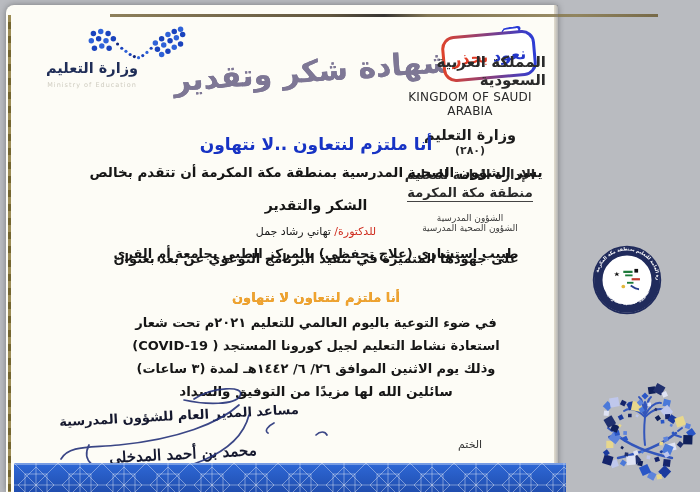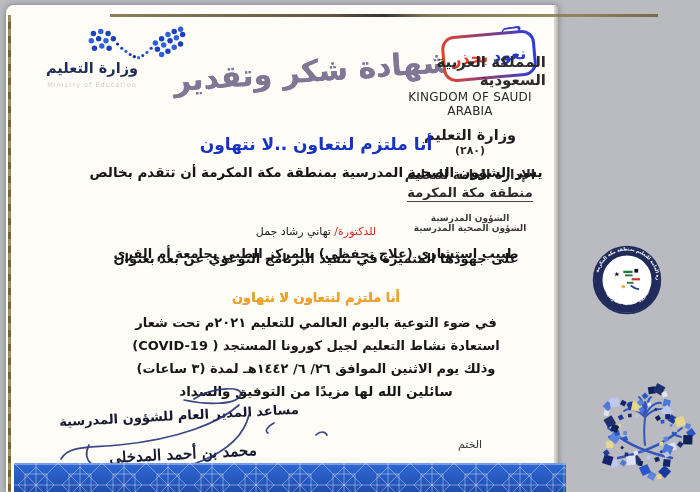--- a/index.html
+++ b/index.html
@@ -29,21 +29,21 @@
   .badge-tail{left:494px;top:22px;width:16px;height:9px;background:#fff;border:2px solid #2b3cd6;
     border-bottom:none;transform:rotate(-8deg) skewX(-35deg);border-radius:3px 6px 0 0;}
   .w-blue{color:#2336c8;} .w-red{color:#df3a25;}
   .letterhead{right:12px;top:48px;width:152px;text-align:center;color:#2a2a2a;}
   .lh-k-ar{font-size:15px;font-weight:bold;text-align:right;}
   .lh-k-en{font-size:12px;letter-spacing:.2px;margin-top:1px;}
   .lh-moe{font-size:14.5px;font-weight:bold;margin-top:9px;color:#1c1c1c;}
   .lh-num{font-size:11px;font-weight:bold;margin-top:1px;}
   .lh-d1{font-size:13px;font-weight:bold;margin-top:10px;}
   .lh-d2{font-size:13px;font-weight:bold;border-bottom:1px solid #444;display:inline-block;padding-bottom:1px;}
-  .lh-s{font-size:9px;font-weight:bold;color:#3a3a3a;}
+  .lh-s{font-size:9px;font-weight:normal;color:#3a3a3a;}
   .lh-s1{margin-top:11px;}
   
   .main{left:40px;width:540px;text-align:center;color:#161616;}
   .l-slogan{top:129px;font-size:17px;font-weight:bold;color:#1733c4;}
   .l-intro{top:159px;font-size:13.5px;font-weight:bold;}
   .l-thanks{top:192px;font-size:14px;font-weight:bold;}
   .l-doc{top:220px;font-size:11px;font-weight:normal;}
   .t-red{color:#cf2b1d;}
   .l-role{top:241px;font-size:13px;font-weight:bold;}
   .l-reason{top:246px;font-size:13px;font-weight:bold;}
@@ -128,20 +128,21 @@
     <div class="lh-moe">وزارة التعليم</div>
     <div class="lh-num">(٢٨٠)</div>
     <div class="lh-d1">الإدارة العامة للتعليم</div>
     <div><span class="lh-d2">منطقة مكة المكرمة</span></div>
     <div class="lh-s lh-s1">الشؤون المدرسية</div>
     <div class="lh-s">الشؤون الصحية المدرسية</div>
   </div>
 
   <div class="abs main rtl l-slogan">أنا ملتزم لنتعاون ..لا نتهاون</div>
   <div class="abs main rtl l-intro">يسر الشؤون الصحية المدرسية بمنطقة مكة المكرمة أن تتقدم بخالص</div>
+  <div class="abs main rtl l-thanks">الشكر والتقدير</div>
   <div class="abs main rtl l-doc">
     <span class="t-red">للدكتورة/</span>
     <span>تهاني رشاد جمل</span>
   </div>
   <div class="abs main rtl l-role">طبيب استشاري (علاج تحفظي) بالمركز الطبي بجامعة أم القرى</div>
   <div class="abs main rtl l-reason">على جهودها المتميزة في تنفيذ البرنامج التوعوي عن بعد بعنوان</div>
   <div class="abs main rtl l-prog">أنا ملتزم لنتعاون لا نتهاون</div>
   <div class="abs main rtl l-occ">في ضوء التوعية باليوم العالمي للتعليم ٢٠٢١م تحت شعار</div>
   <div class="abs main rtl l-theme">استعادة نشاط التعليم لجيل كورونا المستجد ( COVID-19)</div>
   <div class="abs main rtl l-date">وذلك يوم الاثنين الموافق ٢٦/ ٦/ ١٤٤٢هـ لمدة (٣ ساعات)</div>

